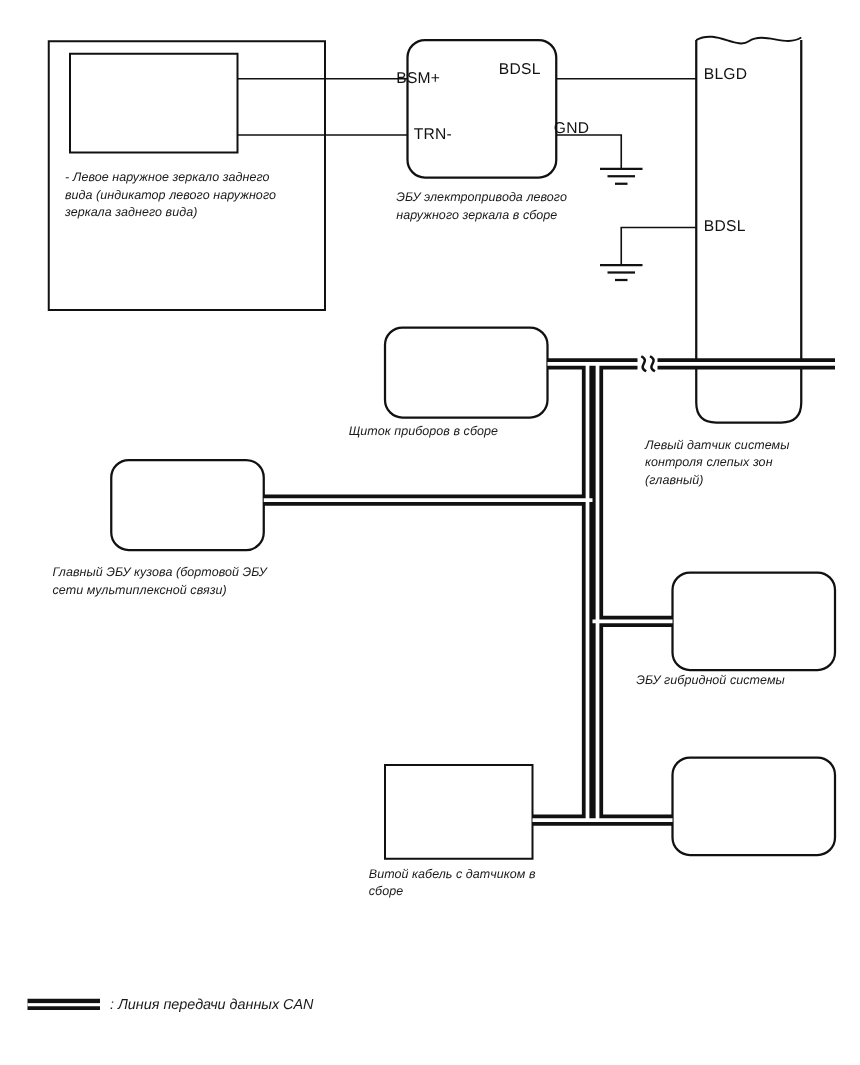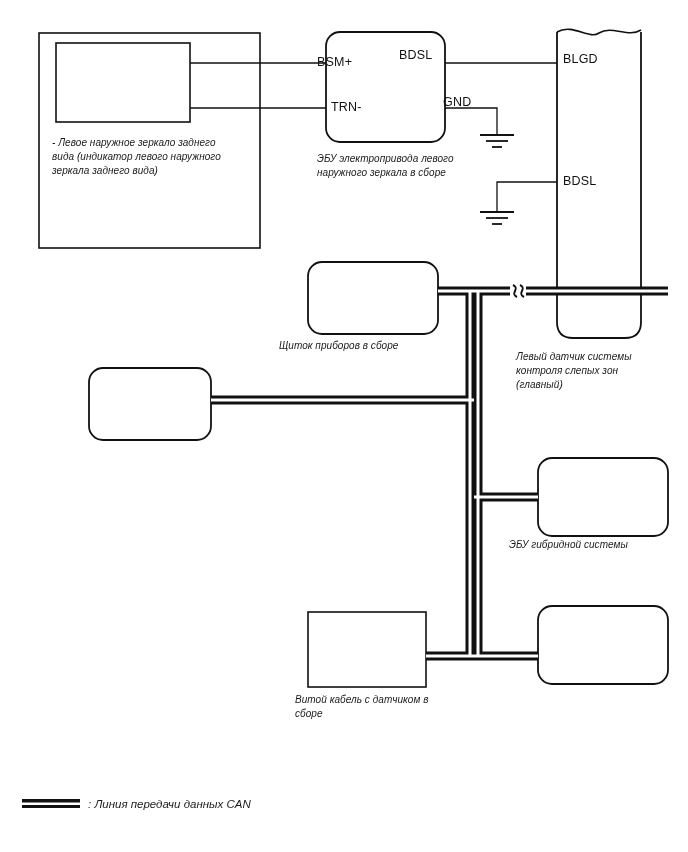--- a/index.html
+++ b/index.html
@@ -160,20 +160,22 @@
   <div class="pin" style="left:563px; top:52px;">BLGD</div>
 
   <div class="pin" style="left:563px; top:174px;">BDSL</div>
 
   <div class="lbl" style="left:516px; top:350px; width:165px;">Левый датчик системы
 контроля слепых зон
 (главный)</div>
 
   <div class="lbl" style="left:279px; top:339px; width:200px;">Щиток приборов в сборе</div>
 
+  <div class="lbl" style="left:42px; top:452px; width:215px;">Главный ЭБУ кузова (бортовой ЭБУ
+сети мультиплексной связи)</div>
 
   <div class="lbl" style="left:509px; top:538px; width:200px;">ЭБУ гибридной системы</div>
 
   <div class="lbl" style="left:295px; top:693px; width:160px;">Витой кабель с датчиком в
 сборе</div>
 
 
   <div class="legend-text" style="left:88px; top:797px; width:260px;font-style:italic;">: Линия передачи данных CAN</div>
 
 </div>

